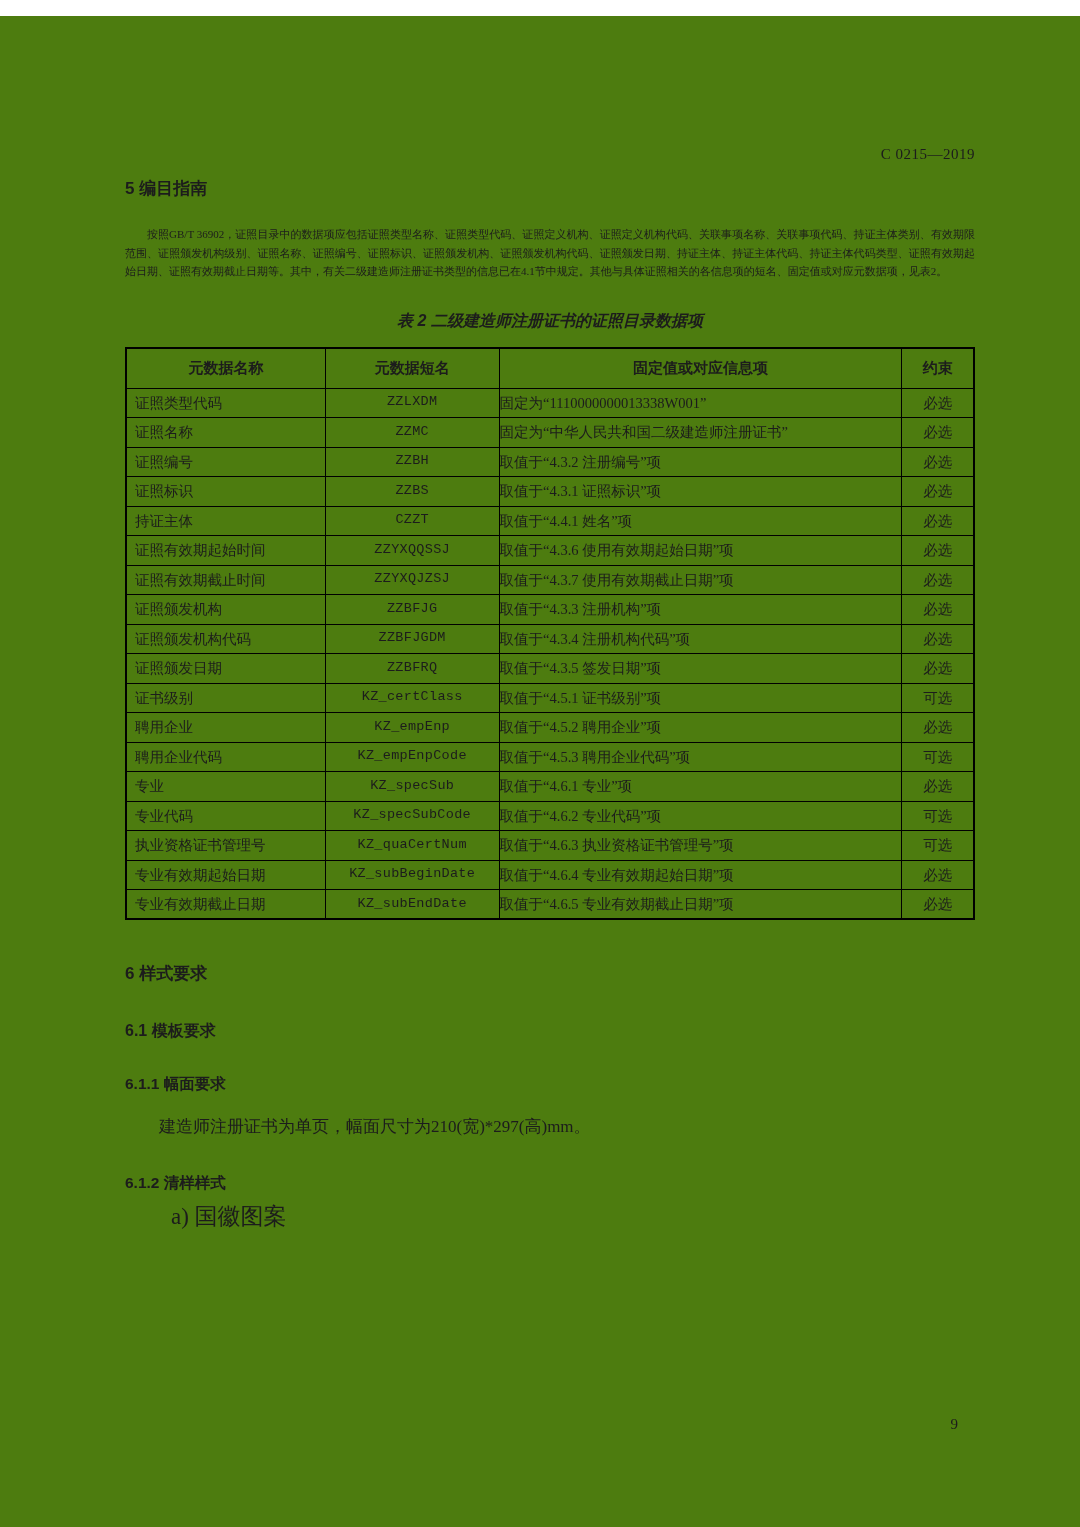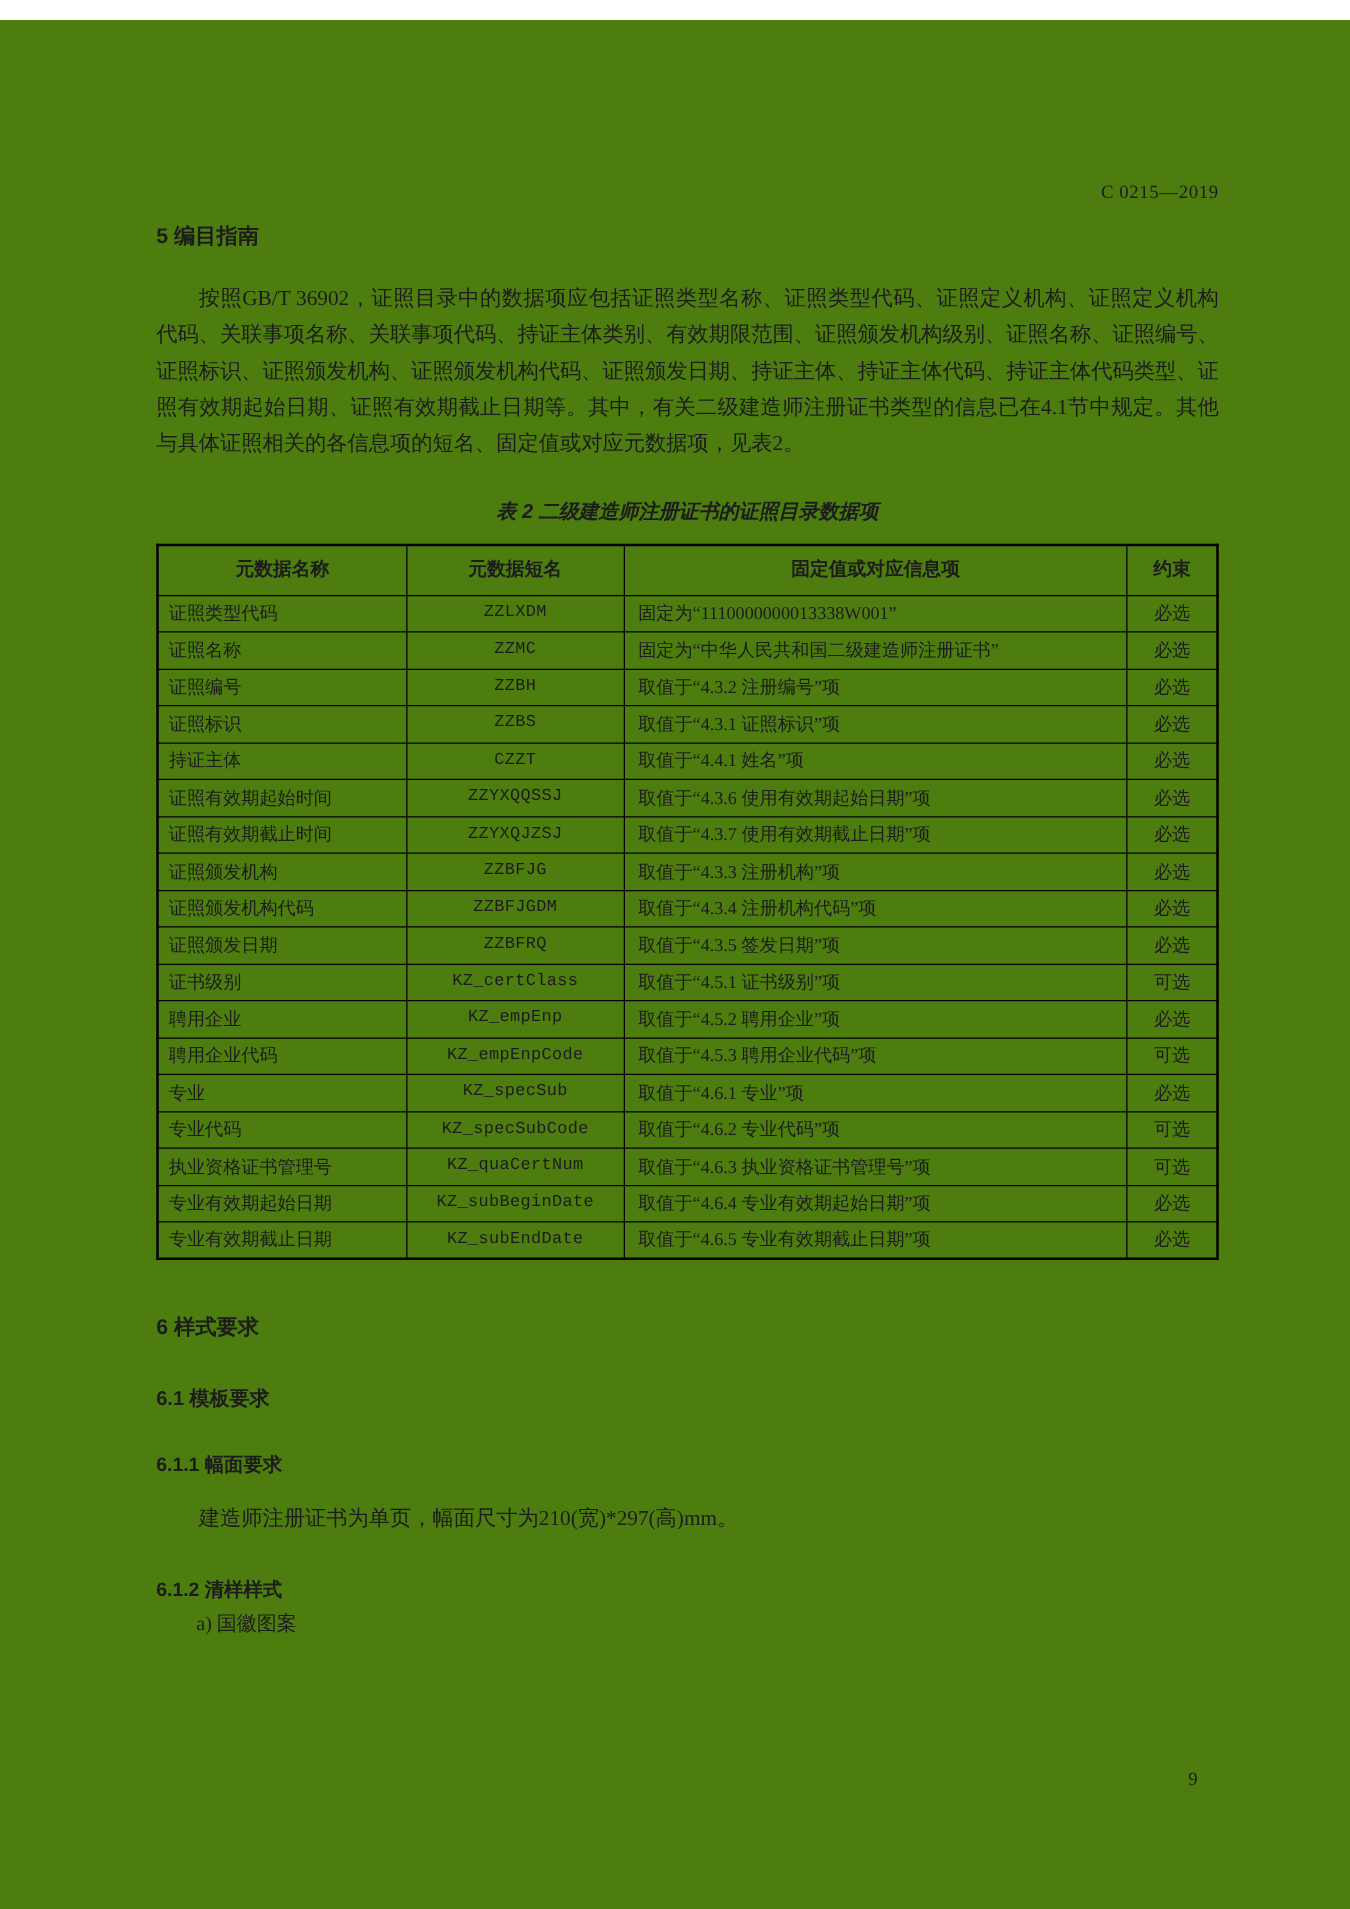--- a/index.html
+++ b/index.html
@@ -21,21 +21,21 @@
     font-family:"Liberation Serif", serif;
   }
   .h-lvl1 {
     font-family:"Liberation Sans", sans-serif;
     font-weight:bold;
     font-size:17px;
     margin-top:14px;
   }
   .body-para {
     margin-top:25px;
-    font-size:17px;
+    font-size:11px;
     line-height:1.7;
     text-align:justify;
     text-indent:2em;
   }
   .table-title {
     margin-top:30px;
     margin-bottom:15px;
     text-align:center;
     font-family:"Liberation Sans", sans-serif;
     font-weight:bold;
@@ -68,21 +68,21 @@
   table.meta col.c1 { width:20.5%; }
   table.meta col.c2 { width:47.5%; }
   table.meta col.c3 { width:8.5%; }
   table.meta td.col0 { text-align:left; }
   table.meta td.col1 {
     text-align:center;
     font-family:"Liberation Mono","DejaVu Sans Mono", monospace;
     font-size:13.5px;
     letter-spacing:0.3px;
   }
-  table.meta td.col2 { text-align:left; padding-left:11px; }
+  table.meta td.col2 { text-align:left; padding-left:0; }
   table.meta td.col3 { text-align:center; }
   .h6 { margin-top:42px; }
   .h-lvl2 {
     font-family:"Liberation Sans", sans-serif;
     font-weight:bold;
     font-size:16px;
     margin-top:36px;
   }
   .h-lvl3 {
     font-family:"Liberation Sans", sans-serif;
@@ -91,21 +91,21 @@
     margin-top:32px;
   }
   .sub-para {
     margin-top:18px;
     font-size:17px;
     line-height:1.65;
     text-indent:2em;
   }
   .list-item {
     margin-top:4px;
-    font-size:16px;
+    font-size:23px;
     line-height:1.65;
     text-indent:2em;
   }
   .page-number {
     position:absolute;
     top:1400px;
     right:122px;
     font-size:15px;
   }
 </style>

